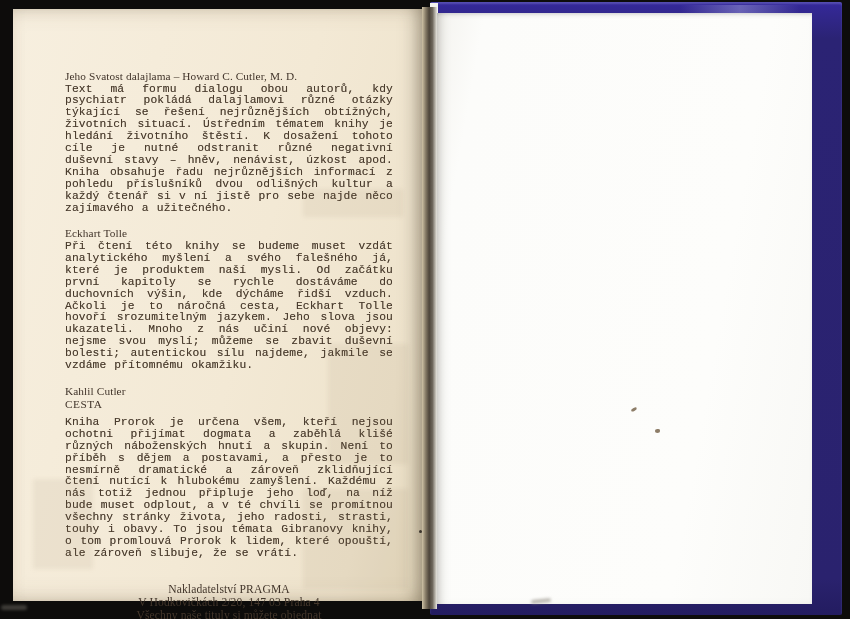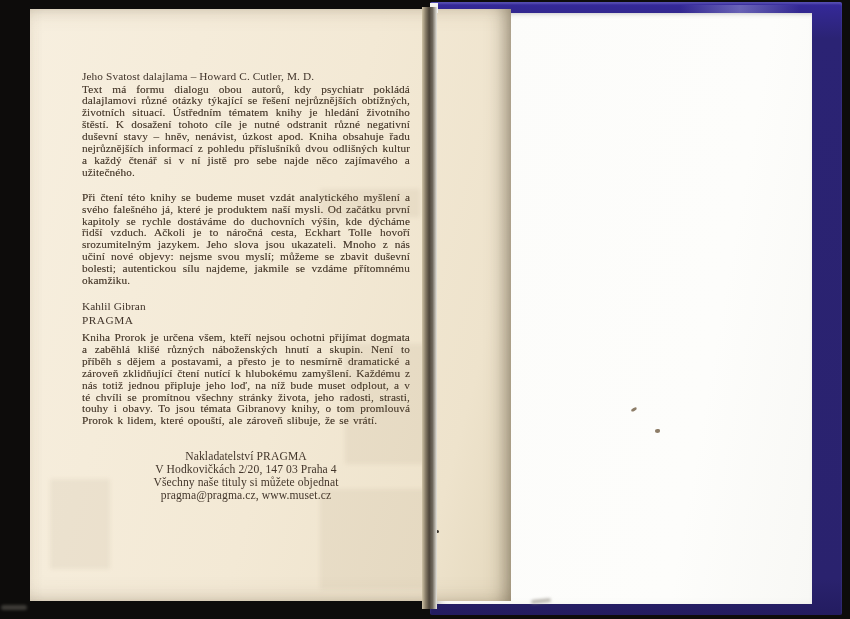--- a/index.html
+++ b/index.html
@@ -45,22 +45,22 @@
     position: absolute;
     left: 430px; top: 3px;
     width: 8px; height: 10px;
     background: #f3f2ee;
     z-index: 3;
   }
 
   
   .left-page {
     position: absolute;
-    left: 30px; top: 9px;
-    width: 481px; height: 592px;
+    left: 13px; top: 9px;
+    width: 411px; height: 592px;
     background: linear-gradient(105deg, #f7efdf 0%, #f3e9d5 55%, #eee3cc 85%, #e4d8bd 100%);
     box-shadow: inset -16px 0 20px -12px rgba(70,58,40,0.55),
                 inset 0 10px 25px -15px rgba(120,100,70,0.35),
                 inset 0 -12px 25px -15px rgba(120,100,70,0.35);
     z-index: 2;
   }
 
   
   .gutter {
     position: absolute;
@@ -81,20 +81,21 @@
     letter-spacing: 0.1px;
   }
   .book-entry { margin-bottom: 13px; }
   .book-author { white-space: nowrap; line-height: 13.5px; color: #41342a; }
   .book-title  { line-height: 13.5px; letter-spacing: 0.5px; color: #41342a; margin-bottom: 5px; }
   .book-description {
     text-align: justify;
     word-spacing: 1.2px;
     color: #493b2d;
     text-shadow: 0 0 0.4px rgba(70,57,43,0.5);
+    font-family: Liberation Mono, monospace;
   }
 
   .publisher-info {
     margin-top: 24px;
     text-align: center;
     font-size: 11.6px;
     line-height: 12.9px;
     color: #43362b;
   }
   .publisher-line { white-space: nowrap; }
@@ -143,26 +144,27 @@
   <div class="left-page">
 
     <div class="text-col">
 
       <div class="book-entry">
         <div class="book-author">Jeho Svatost dalajlama – Howard C. Cutler, M. D.</div>
         <div class="book-description">Text má formu dialogu obou autorů, kdy psychiatr pokládá dalajlamovi různé otázky týkající se řešení nejrůznějších obtížných, životních situací. Ústředním tématem knihy je hledání životního štěstí. K dosažení tohoto cíle je nutné odstranit různé negativní duševní stavy – hněv, nenávist, úzkost apod. Kniha obsahuje řadu nejrůznějších informací z pohledu příslušníků dvou odlišných kultur a každý čtenář si v ní jistě pro sebe najde něco zajímavého a užitečného.</div>
       </div>
 
       <div class="book-entry">
+        <div class="book-author">Eckhart Tolle</div>
         <div class="book-description">Při čtení této knihy se budeme muset vzdát analytického myšlení a svého falešného já, které je produktem naší mysli. Od začátku první kapitoly se rychle dostáváme do duchovních výšin, kde dýcháme řidší vzduch. Ačkoli je to náročná cesta, Eckhart Tolle hovoří srozumitelným jazykem. Jeho slova jsou ukazateli. Mnoho z nás učiní nové objevy: nejsme svou myslí; můžeme se zbavit duševní bolesti; autentickou sílu najdeme, jakmile se vzdáme přítomnému okamžiku.</div>
       </div>
 
       <div class="book-entry">
-        <div class="book-author">Kahlil Gibran</div>
-        <div class="book-title">PRAGMA</div>
+        <div class="book-author">Kahlil Cutler</div>
+        <div class="book-title">CESTA</div>
         <div class="book-description">Kniha Prorok je určena všem, kteří nejsou ochotni přijímat dogmata a zaběhlá klišé různých náboženských hnutí a skupin. Není to příběh s dějem a postavami, a přesto je to nesmírně dramatické a zároveň zklidňující čtení nutící k hlubokému zamyšlení. Každému z nás totiž jednou připluje jeho loď, na níž bude muset odplout, a v té chvíli se promítnou všechny stránky života, jeho radosti, strasti, touhy i obavy. To jsou témata Gibranovy knihy, o tom promlouvá Prorok k lidem, které opouští, ale zároveň slibuje, že se vrátí.</div>
       </div>
 
       <div class="publisher-info">
         <div class="publisher-line">Nakladatelství PRAGMA</div>
         <div class="publisher-line">V Hodkovičkách 2/20, 147 03 Praha 4</div>
         <div class="publisher-line">Všechny naše tituly si můžete objednat</div>
         <div class="publisher-line">pragma@pragma.cz, www.muset.cz</div>
       </div>
 

